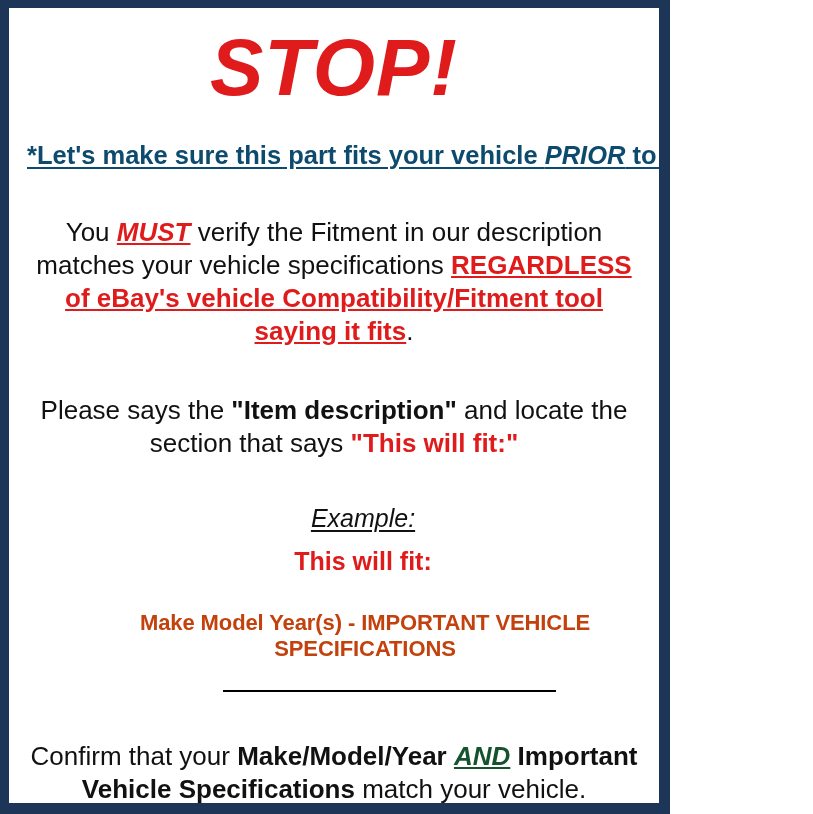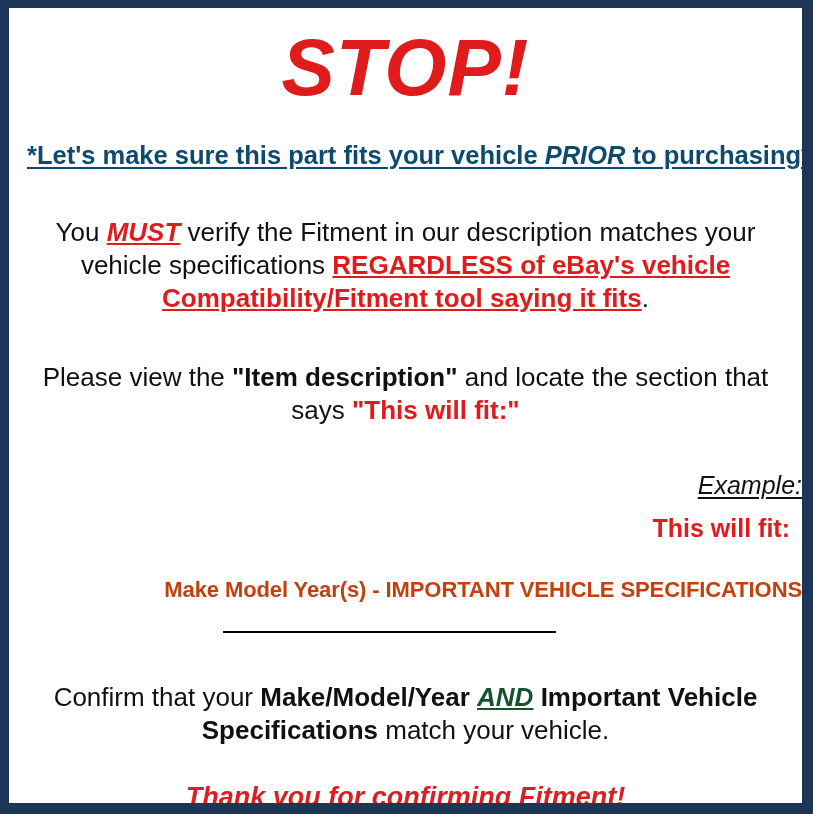--- a/index.html
+++ b/index.html
@@ -5,21 +5,21 @@
   html, body {
     margin: 0;
     padding: 0;
     background: #ffffff;
   }
   body {
     font-family: "Liberation Sans", sans-serif;
   }
   #notice-card {
     position: relative;
-    width: 813px;
+    width: 670px;
     height: 814px;
     box-sizing: border-box;
     background: #1d3557;
     overflow: hidden;
   }
   #notice-inner {
     position: absolute;
     left: 9px;
     top: 8px;
     right: 11px;
@@ -89,21 +89,21 @@
   }
   .regardless {
     color: #e01b1b;
     font-weight: bold;
     text-decoration: underline;
     text-underline-offset: 2px;
   }
 
   .example-block {
     padding: 32px 0 0 58px;
-    text-align: right;
+    text-align: center;
   }
   .example-label {
     margin: 0;
     color: #111111;
     font-size: 25px;
     line-height: 28px;
     font-style: italic;
     text-decoration: underline;
     text-underline-offset: 3px;
     display: inline-block;
@@ -153,21 +153,21 @@
 
 <div id="notice-card">
   <div id="notice-inner">
 
     <h1 class="stop-title">STOP!</h1>
 
     <p class="tagline"><span>*Let's make sure this part fits your vehicle </span><span class="ital">PRIOR</span><span> to purchasing*</span></p>
 
     <p class="para p-must"><span>You </span><span class="must-word">MUST</span><span> verify the Fitment in our description matches your vehicle specifications </span><span class="regardless">REGARDLESS of eBay's vehicle Compatibility/Fitment tool saying it fits</span><span>.</span></p>
 
-    <p class="para p-view"><span>Please view the </span><span class="b">"Item description"</span><span> and locate the section that says </span><span class="red b">"This will fit:"</span></p>
+    <p class="para p-view"><span>Please says the </span><span class="b">"Item description"</span><span> and locate the section that says </span><span class="red b">"This will fit:"</span></p>
 
     <div class="example-block">
       <div>
         <p class="example-label">Example:</p>
       </div>
       <p class="example-fit">This will fit:</p>
       <p class="example-spec">Make Model Year(s) - IMPORTANT VEHICLE SPECIFICATIONS</p>
     </div>
 
     <div class="divider-wrap">

